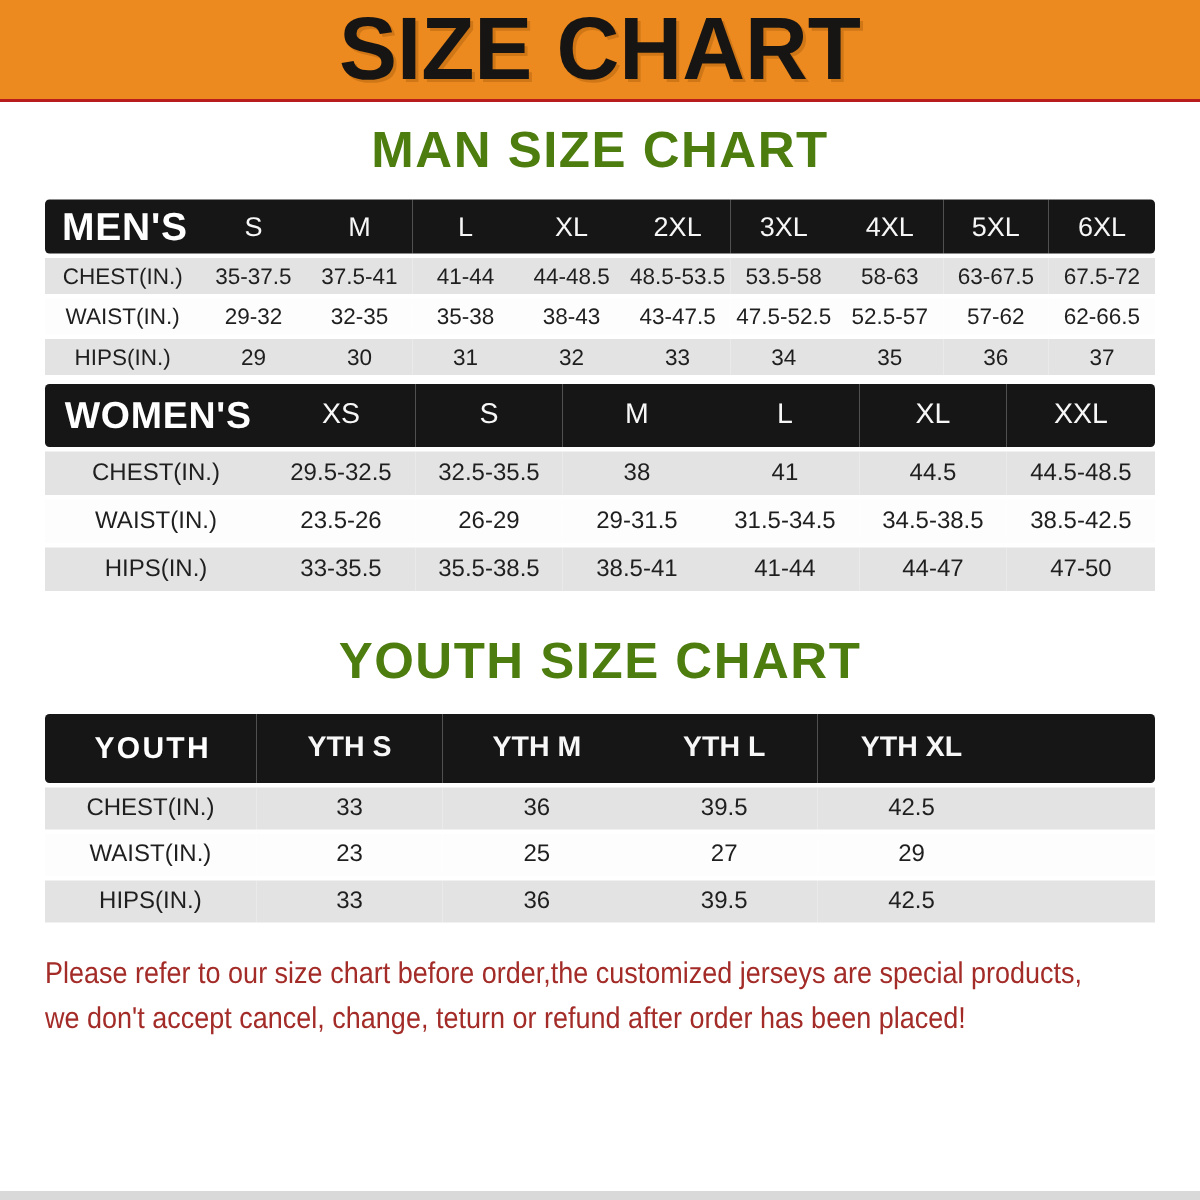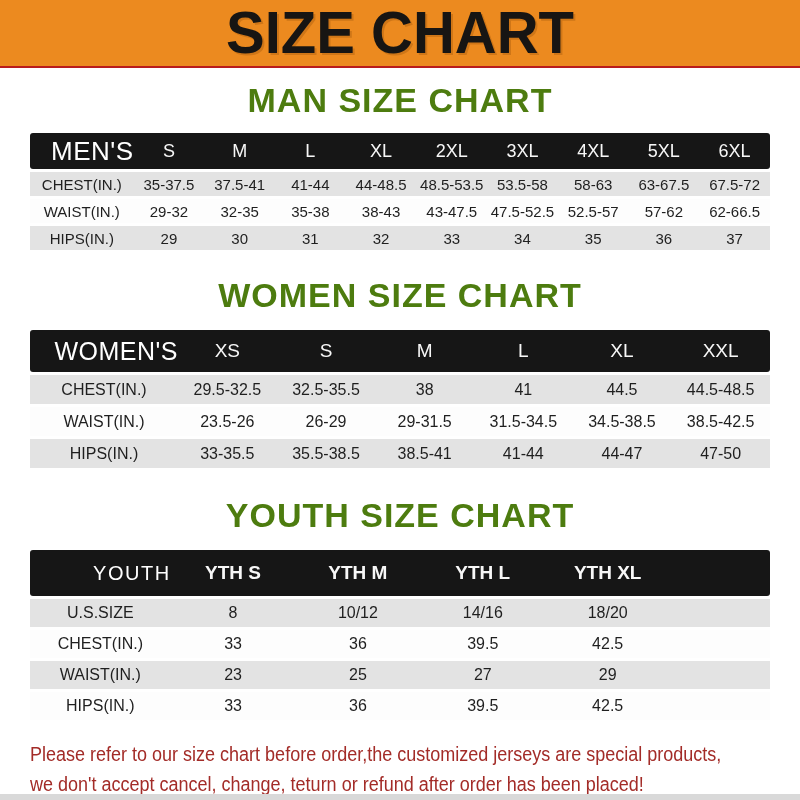--- a/index.html
+++ b/index.html
@@ -49,23 +49,23 @@
     table-layout: fixed;
   }
   .size-table th {
     background: var(--bar-bg, #161616);
     color: #f7f7f7;
     font-weight: normal;
     text-align: center;
     vertical-align: middle;
   }
   .size-table th.corner {
-    text-align: right;
+    text-align: center;
     padding-left: 3px;
-    font-weight: normal;
+    font-weight: bold;
     letter-spacing: 0.5px;
     color: #ffffff;
   }
   .size-table th:first-child { border-radius: 3px 0 0 3px; }
   .size-table th:last-child  { border-radius: 0 3px 3px 0; }
   .size-table td {
     text-align: center;
     vertical-align: middle;
     color: #1f1f1f;
     background: #fdfdfd;
@@ -175,21 +175,20 @@
             <td>34</td>
             <td>35</td>
             <td>36</td>
             <td>37</td>
           </tr>
         </tbody>
       </table>
   </div>
 
   <div class="section">
-    <h2 class="section-heading h-women">WOMEN SIZE CHART</h2>
     <table class="size-table women">
         <colgroup>
           <col style="width: 20%;">
           <col>
           <col>
           <col>
           <col>
           <col>
           <col>
         </colgroup>
@@ -252,28 +251,20 @@
             <th class="corner">YOUTH</th>
             <th>YTH S</th>
             <th>YTH M</th>
             <th>YTH L</th>
             <th>YTH XL</th>
             <th></th>
           </tr>
         </thead>
         <tbody>
           <tr>
-            <td class="row-label">U.S.SIZE</td>
-            <td>8</td>
-            <td>10/12</td>
-            <td>14/16</td>
-            <td>18/20</td>
-            <td></td>
-          </tr>
-          <tr>
             <td class="row-label">CHEST(IN.)</td>
             <td>33</td>
             <td>36</td>
             <td>39.5</td>
             <td>42.5</td>
             <td></td>
           </tr>
           <tr>
             <td class="row-label">WAIST(IN.)</td>
             <td>23</td>

